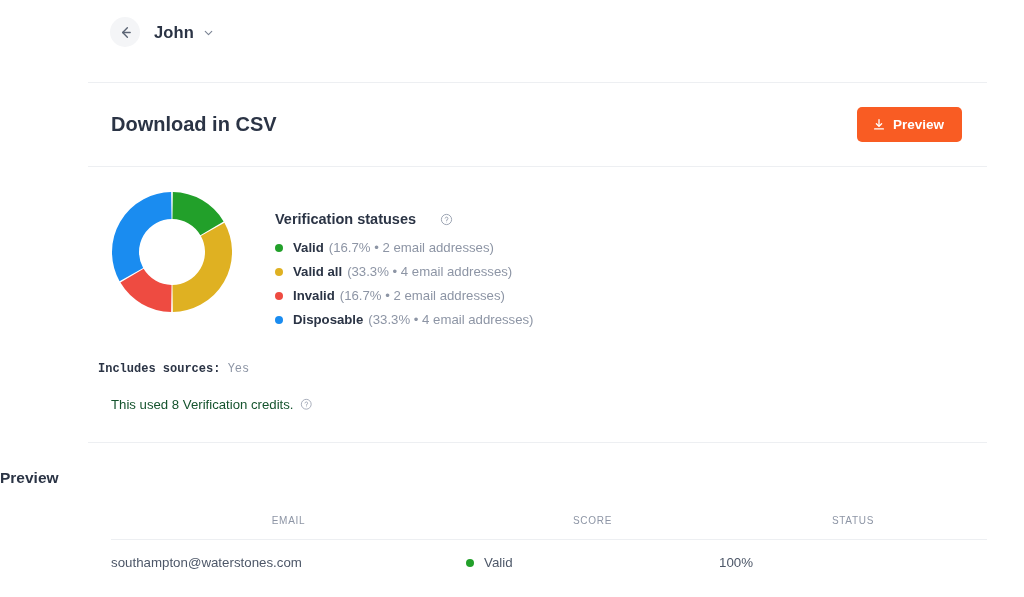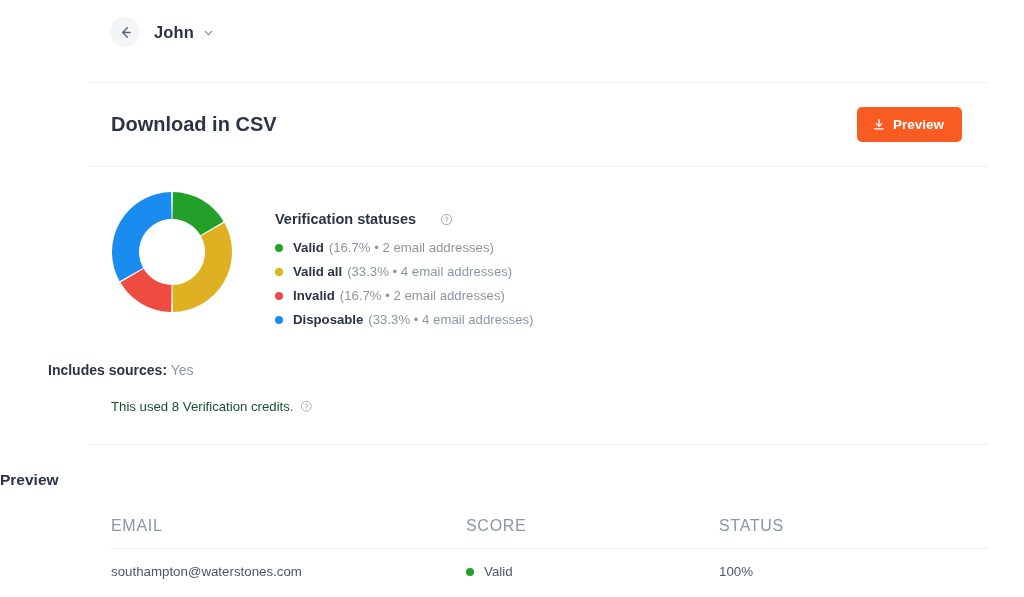--- a/index.html
+++ b/index.html
@@ -72,42 +72,42 @@
     display: flex; align-items: center; gap: 24px;
     font-size: 14.5px; font-weight: bold; color: #2b3445;
     margin-bottom: 13px;
   }
   .legend-list { display: flex; flex-direction: column; gap: 9px; }
   .legend-item { display: flex; align-items: center; font-size: 13.2px; color: #8d95a5; }
   .legend-dot { width: 8px; height: 8px; border-radius: 50%; margin-right: 10px; flex: 0 0 auto; }
   .legend-label { font-weight: bold; color: #2b3445; margin-right: 5px; }
 
   .sources-line {
-    padding-left: 48px; margin-top: 35px;
-    font-size: 14px; color: #8d95a5;
+    padding-left: 98px; margin-top: 35px;
+    font-size: 12px; color: #8d95a5; font-family: Liberation Mono, monospace;
   }
   .sources-line b { color: #2b3445; }
 
   .credits-line {
     padding-left: 111px; margin-top: 21px; margin-bottom: 30px;
     font-size: 13.2px; color: #14532d;
     display: flex; align-items: center; gap: 6px;
   }
 
   
   .preview-section { padding-top: 26px; }
   .preview-title { font-size: 15.5px; font-weight: bold; color: #2b3445; }
 
   table.preview-table {
     margin-left: 111px; margin-top: 28px;
     width: 876px; border-collapse: collapse;
     table-layout: fixed;
   }
   table.preview-table th {
-    text-align: left; font-size: 16px; font-weight: normal;
+    text-align: center; font-size: 10px; font-weight: normal;
     color: #8d95a5; letter-spacing: 0.7px;
     padding: 0 0 13px 0;
     margin-left: 28px;
   }
   table.preview-table td {
     font-size: 13.3px; color: #4d5768;
     padding: 15px 0 15px 0;
     border-top: 1px solid #edeff2;
   }
   .col-email { width: 355px; }

